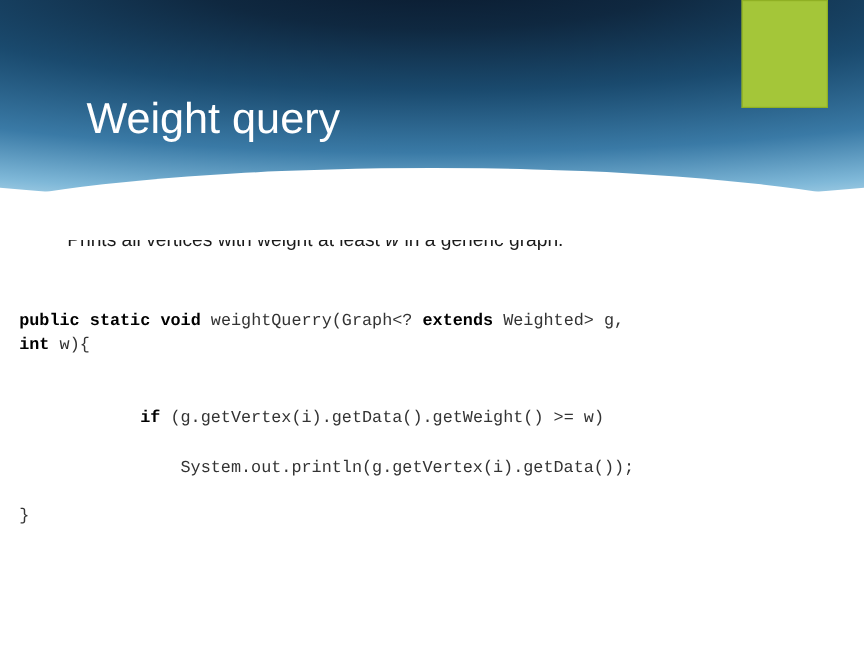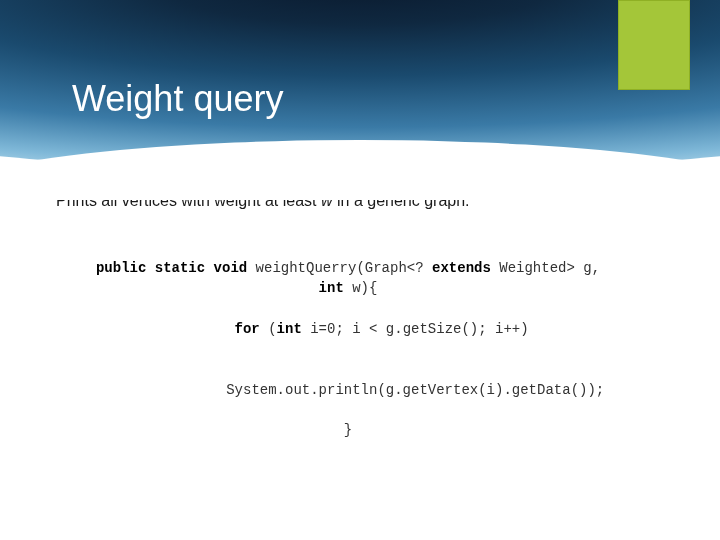--- a/index.html
+++ b/index.html
@@ -63,40 +63,40 @@
   .italic { font-style: italic; }
   .code-block {
     margin-top: 48px;
     font-family: "Courier New", Courier, monospace;
     font-size: 14px;
     line-height: 1.45;
     color: #333;
     margin-left: -40px;
   }
   .kw { font-weight: bold; color: #000; }
-  .code-line { white-space: pre; text-align: center; }
+  .code-line { white-space: pre; }
 </style>
 </head>
 <body>
 
 <div class="header-band"></div>
 <div class="header-curve-white"></div>
 <div class="accent-block"></div>
 
 <div class="title">Weight query</div>
 
 <div class="content">
   <div class="desc-line">
     <span>Prints all vertices with weight at least </span><span class="italic">w</span><span>  in a generic graph.</span>
   </div>
 
   <div class="code-block">
     <div class="code-line"><span class="kw">public</span><span> </span><span class="kw">static</span><span> </span><span class="kw">void</span><span> weightQuerry(Graph&lt;? </span><span class="kw">extends</span><span> Weighted&gt; g,</span></div>
     <div class="code-line"><span class="kw">int</span><span> w){</span></div>
     <div class="code-line">&nbsp;</div>
-    <div class="code-line"><span>        </span><span class="kw">for</span><span> (</span><span class="kw">int</span><span> i=0; i &lt; g.getSize(); i++)</span></div>
     <div class="code-line">&nbsp;</div>
+    <div class="code-line"><span>            </span><span class="kw">if</span><span> (g.getVertex(i).getData().getWeight() &gt;= w)</span></div>
     <div class="code-line">&nbsp;</div>
     <div class="code-line">                System.out.println(g.getVertex(i).getData());</div>
     <div class="code-line">&nbsp;</div>
     <div class="code-line">}</div>
   </div>
 </div>
 
 </body></html>

